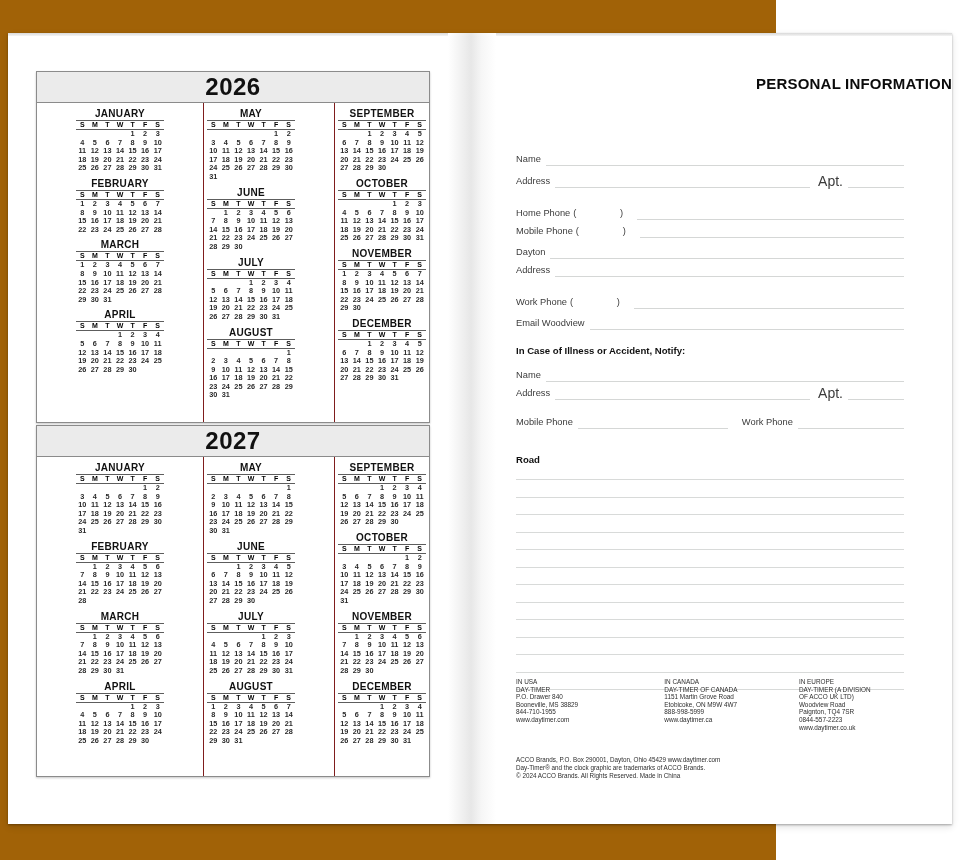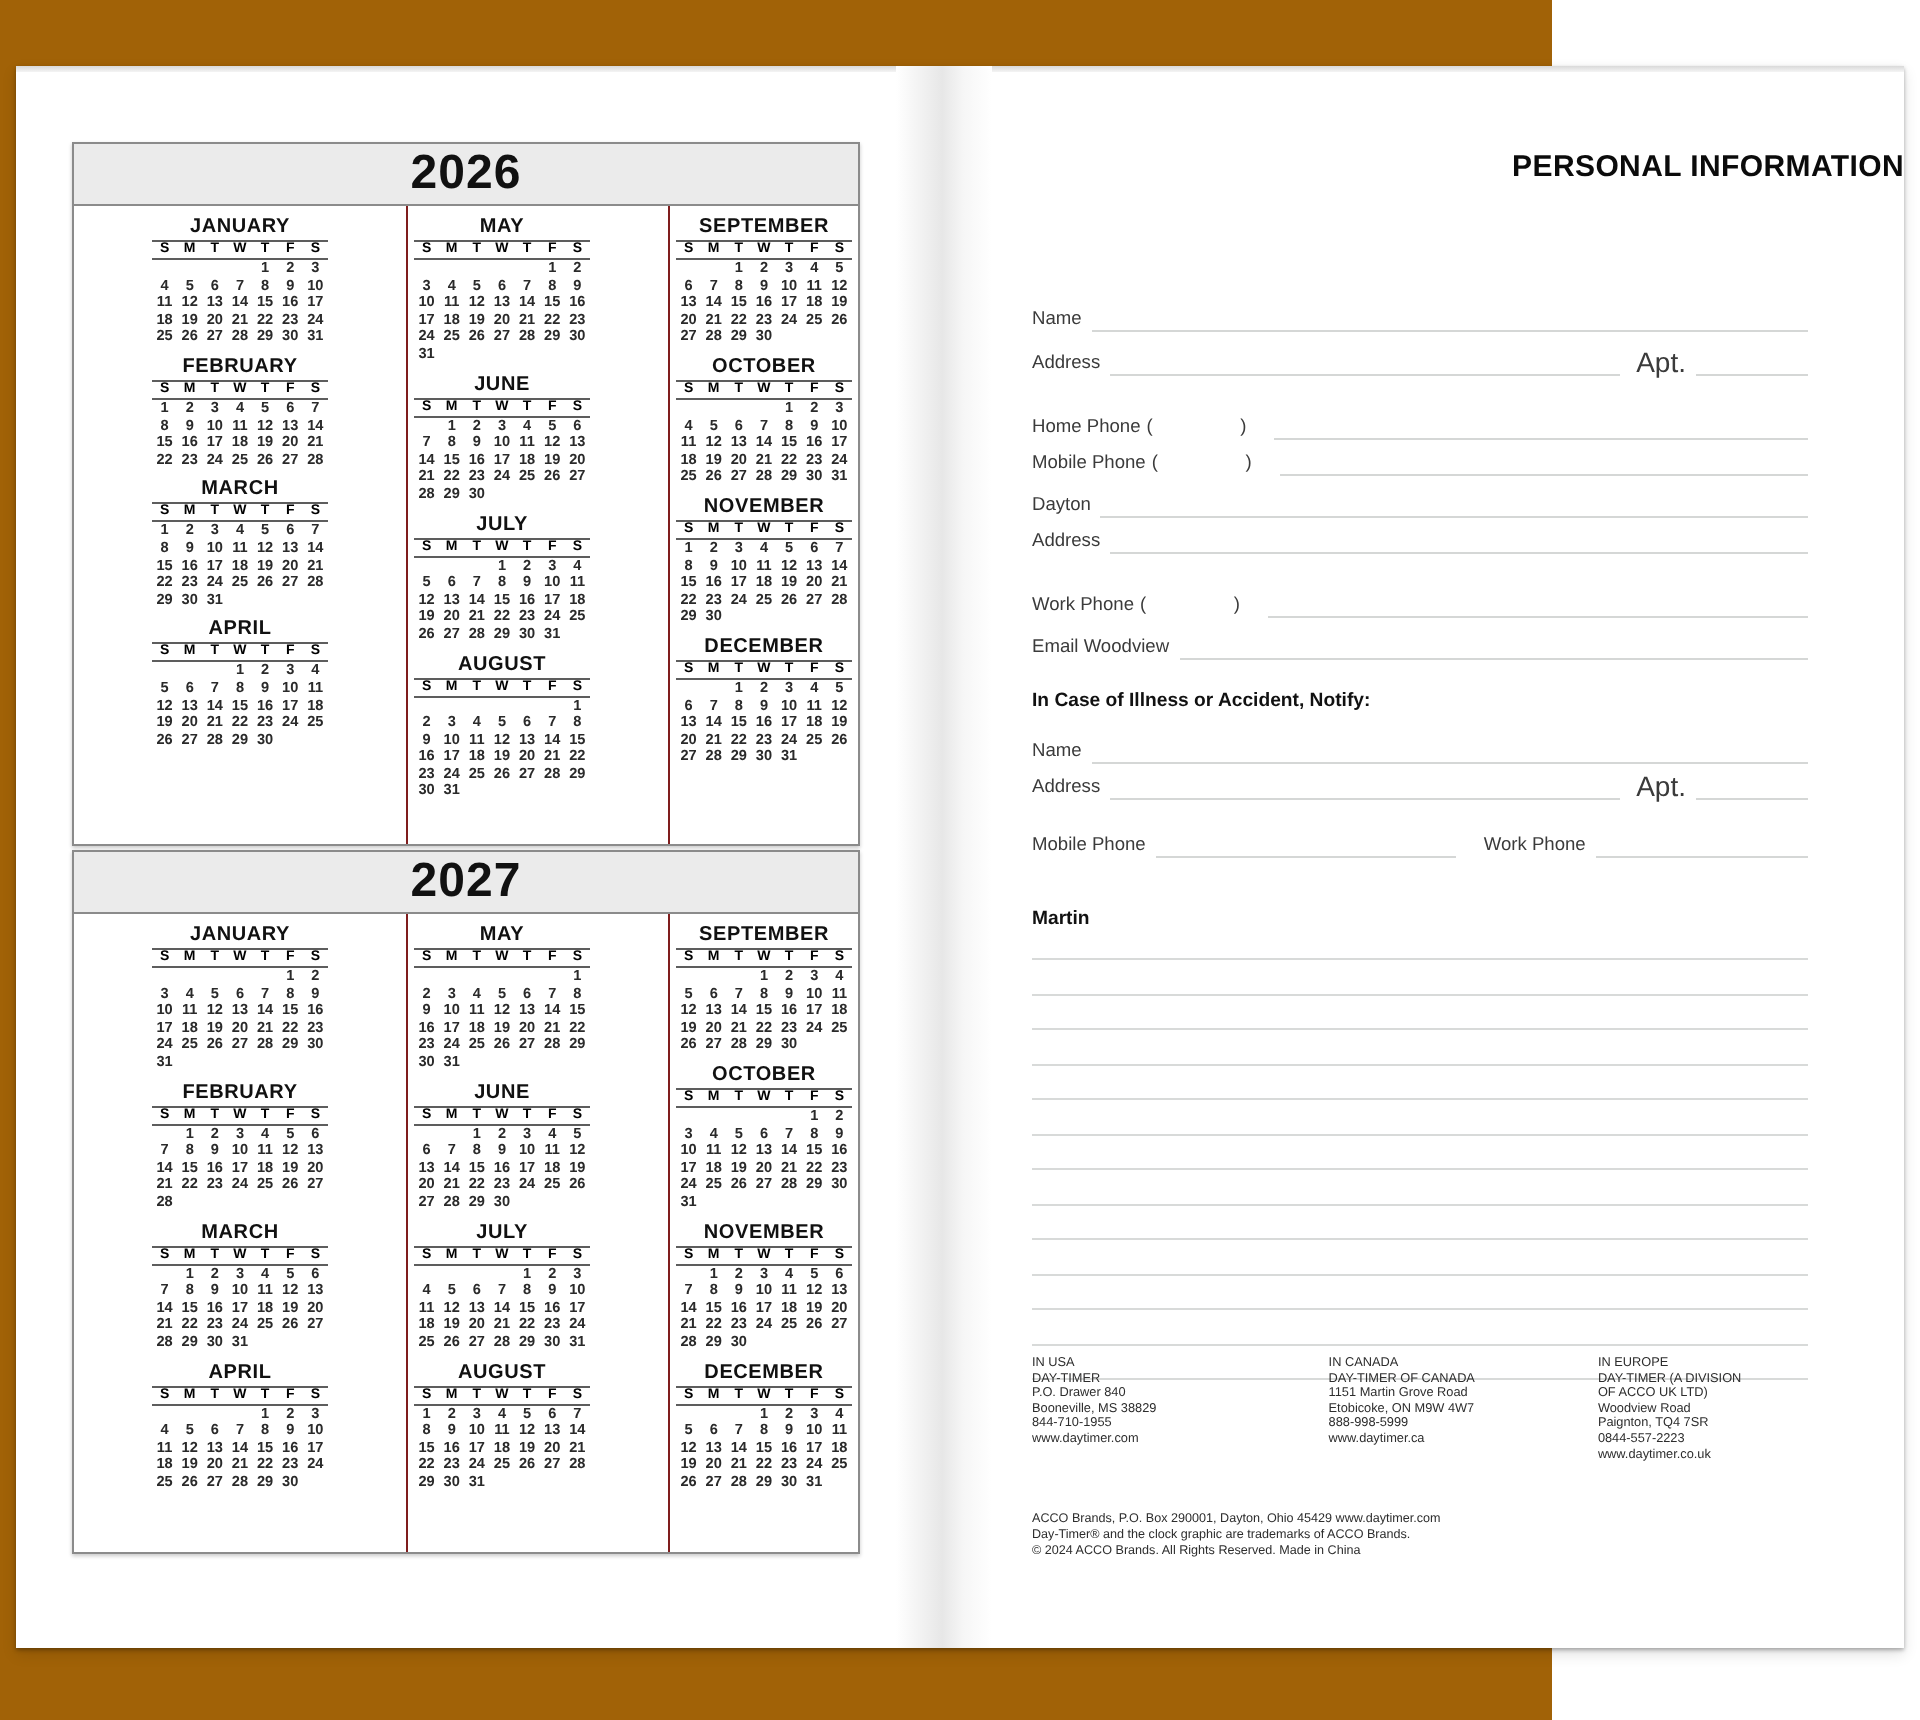--- a/index.html
+++ b/index.html
@@ -1698,21 +1698,21 @@
           </div>
         </div>
 
       <div class="frow" id="emerg-phones" style="top:381px">
         <span class="flabel">Mobile Phone</span>
         <span class="fline" style="flex:0 0 150px"></span>
         <span class="flabel" style="padding-left:14px">Work Phone</span>
         <span class="fline"></span>
       </div>
 
-      <div class="sect-head" id="notes-head" style="top:421px">Martin</div>
+      <div class="sect-head" id="notes-head" style="top:421px">Road</div>
       <div id="notes-lines">
           <div class="noteline" style="top:446px"></div>
           <div class="noteline" style="top:463.5px"></div>
           <div class="noteline" style="top:481px"></div>
           <div class="noteline" style="top:498.5px"></div>
           <div class="noteline" style="top:516px"></div>
           <div class="noteline" style="top:533.5px"></div>
           <div class="noteline" style="top:551px"></div>
           <div class="noteline" style="top:568.5px"></div>
           <div class="noteline" style="top:586px"></div>

